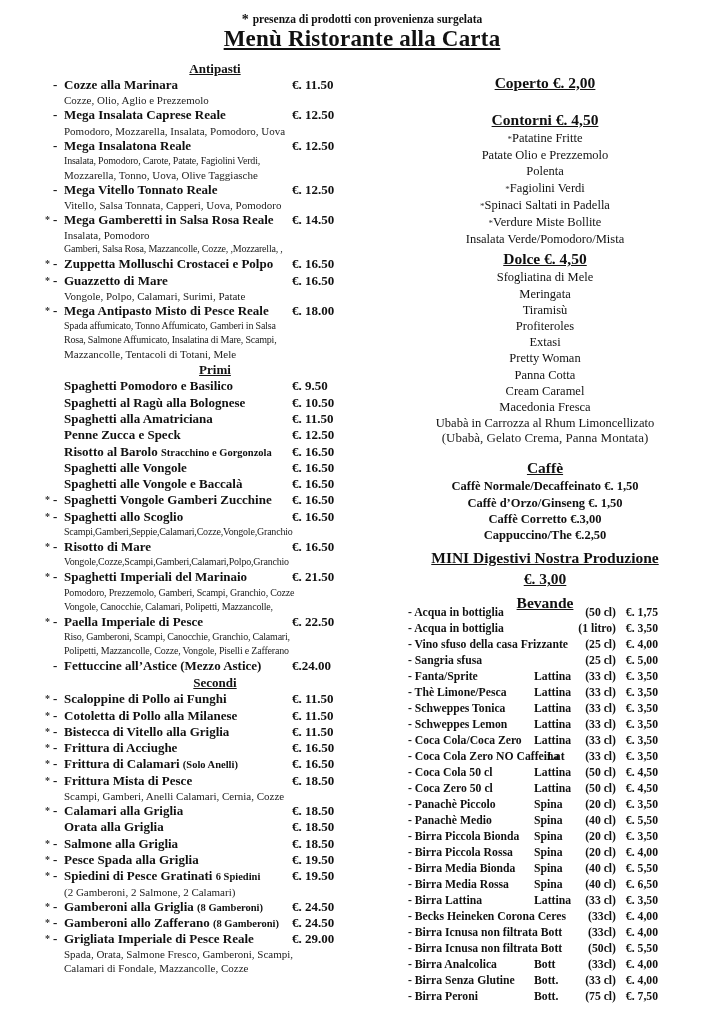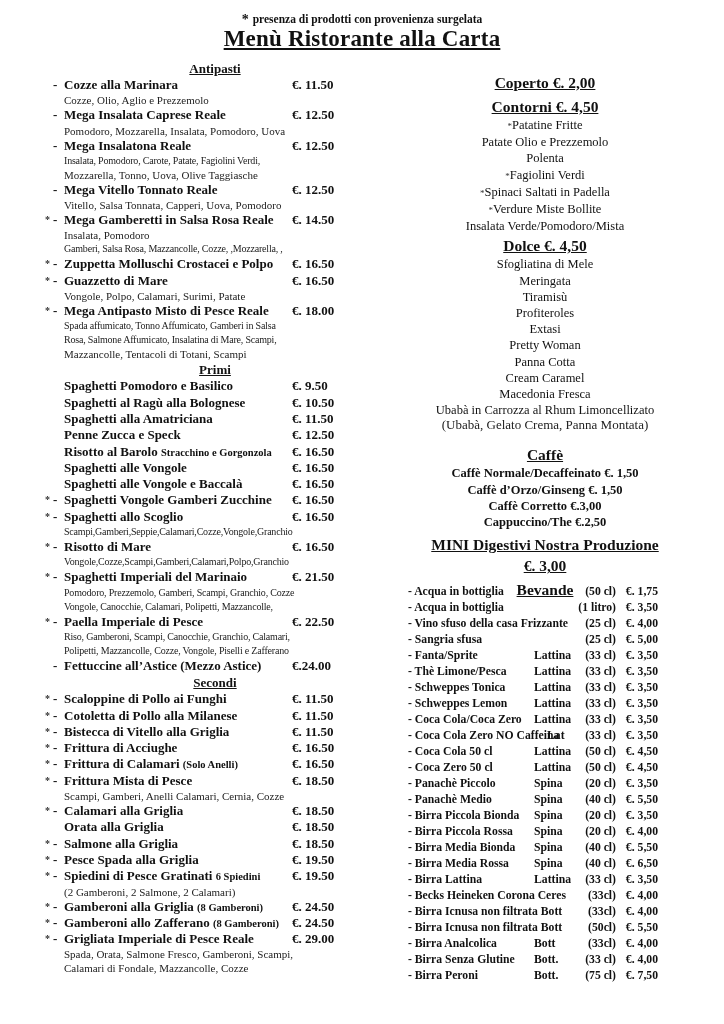--- a/index.html
+++ b/index.html
@@ -23,21 +23,21 @@
   .desc { padding-left:19px; font-size:11px; line-height:14px; color:#222; font-weight:normal; }
   .desc.tight { font-size:10px; letter-spacing:-0.2px; }
 
   .right { position:absolute; left:405px; top:72px; width:280px; text-align:center; }
   .rh { font-weight:bold; font-size:15.5px; text-decoration:underline; line-height:21px; }
   .ri { font-weight:normal; font-size:12.5px; line-height:16.2px; }
   .ri .star { font-size:9px; color:#333; }
   .rsub { font-size:13px; line-height:14px; color:#222; }
   .caffe-item { font-weight:bold; font-size:12.5px; line-height:16.2px; }
 
-  .bev { position:absolute; left:408px; top:584px; width:250px; }
+  .bev { position:absolute; left:408px; top:605px; width:250px; }
   .brow { position:relative; height:16px; line-height:16px; font-size:11.7px; font-weight:bold; white-space:nowrap; }
   .brow .bname { position:absolute; left:0; }
   .brow .bmid { position:absolute; }
   .brow .bprice { position:absolute; right:0; }
 </style>
 </head>
 <body>
 
 <div class="note">
   <span class="star">*</span><span>presenza di prodotti con provenienza surgelata</span>
@@ -94,21 +94,21 @@
       </div>
       <div class="desc">Vongole, Polpo, Calamari, Surimi, Patate</div>
       <div class="row">
         <span class="star">*</span>
         <span class="dash">-</span>
         <span class="name"><span>Mega Antipasto Misto di Pesce Reale</span></span>
         <span class="price">€. 18.00</span>
       </div>
       <div class="desc tight">Spada affumicato, Tonno Affumicato, Gamberi in Salsa</div>
       <div class="desc tight">Rosa, Salmone Affumicato, Insalatina di Mare, Scampi,</div>
-      <div class="desc">Mazzancolle, Tentacoli di Totani, Scampi</div>
+      <div class="desc">Mazzancolle, Tentacoli di Totani, Mele</div>
     </div>
   <div class="sec-head">Primi</div>
   <div id="primi-list">
       <div class="row">
         <span class="name"><span>Spaghetti Pomodoro e Basilico</span></span>
         <span class="price">€.   9.50</span>
       </div>
       <div class="row">
         <span class="name"><span>Spaghetti al Ragù alla Bolognese</span></span>
         <span class="price">€. 10.50</span>
@@ -260,21 +260,21 @@
         <span class="dash">-</span>
         <span class="name"><span>Grigliata Imperiale di Pesce Reale</span></span>
         <span class="price">€. 29.00</span>
       </div>
       <div class="desc">Spada, Orata, Salmone Fresco, Gamberoni, Scampi,</div>
       <div class="desc">Calamari di Fondale, Mazzancolle, Cozze</div>
     </div>
 </div>
 
 <div class="right">
-  <div class="rh" style="margin-bottom:3px;">Coperto €. 2,00</div>
+  <div class="rh" style="margin-bottom:16px;">Coperto €. 2,00</div>
   <div class="rh">Contorni €. 4,50</div>
   <div id="contorni-list">
       <div class="ri"><span class="star">*</span><span>Patatine Fritte</span></div>
       <div class="ri"><span>Patate Olio e Prezzemolo</span></div>
       <div class="ri"><span>Polenta</span></div>
       <div class="ri"><span class="star">*</span><span>Fagiolini Verdi</span></div>
       <div class="ri"><span class="star">*</span><span>Spinaci Saltati in Padella</span></div>
       <div class="ri"><span class="star">*</span><span>Verdure Miste Bollite</span></div>
       <div class="ri"><span>Insalata Verde/Pomodoro/Mista</span></div>
     </div>

